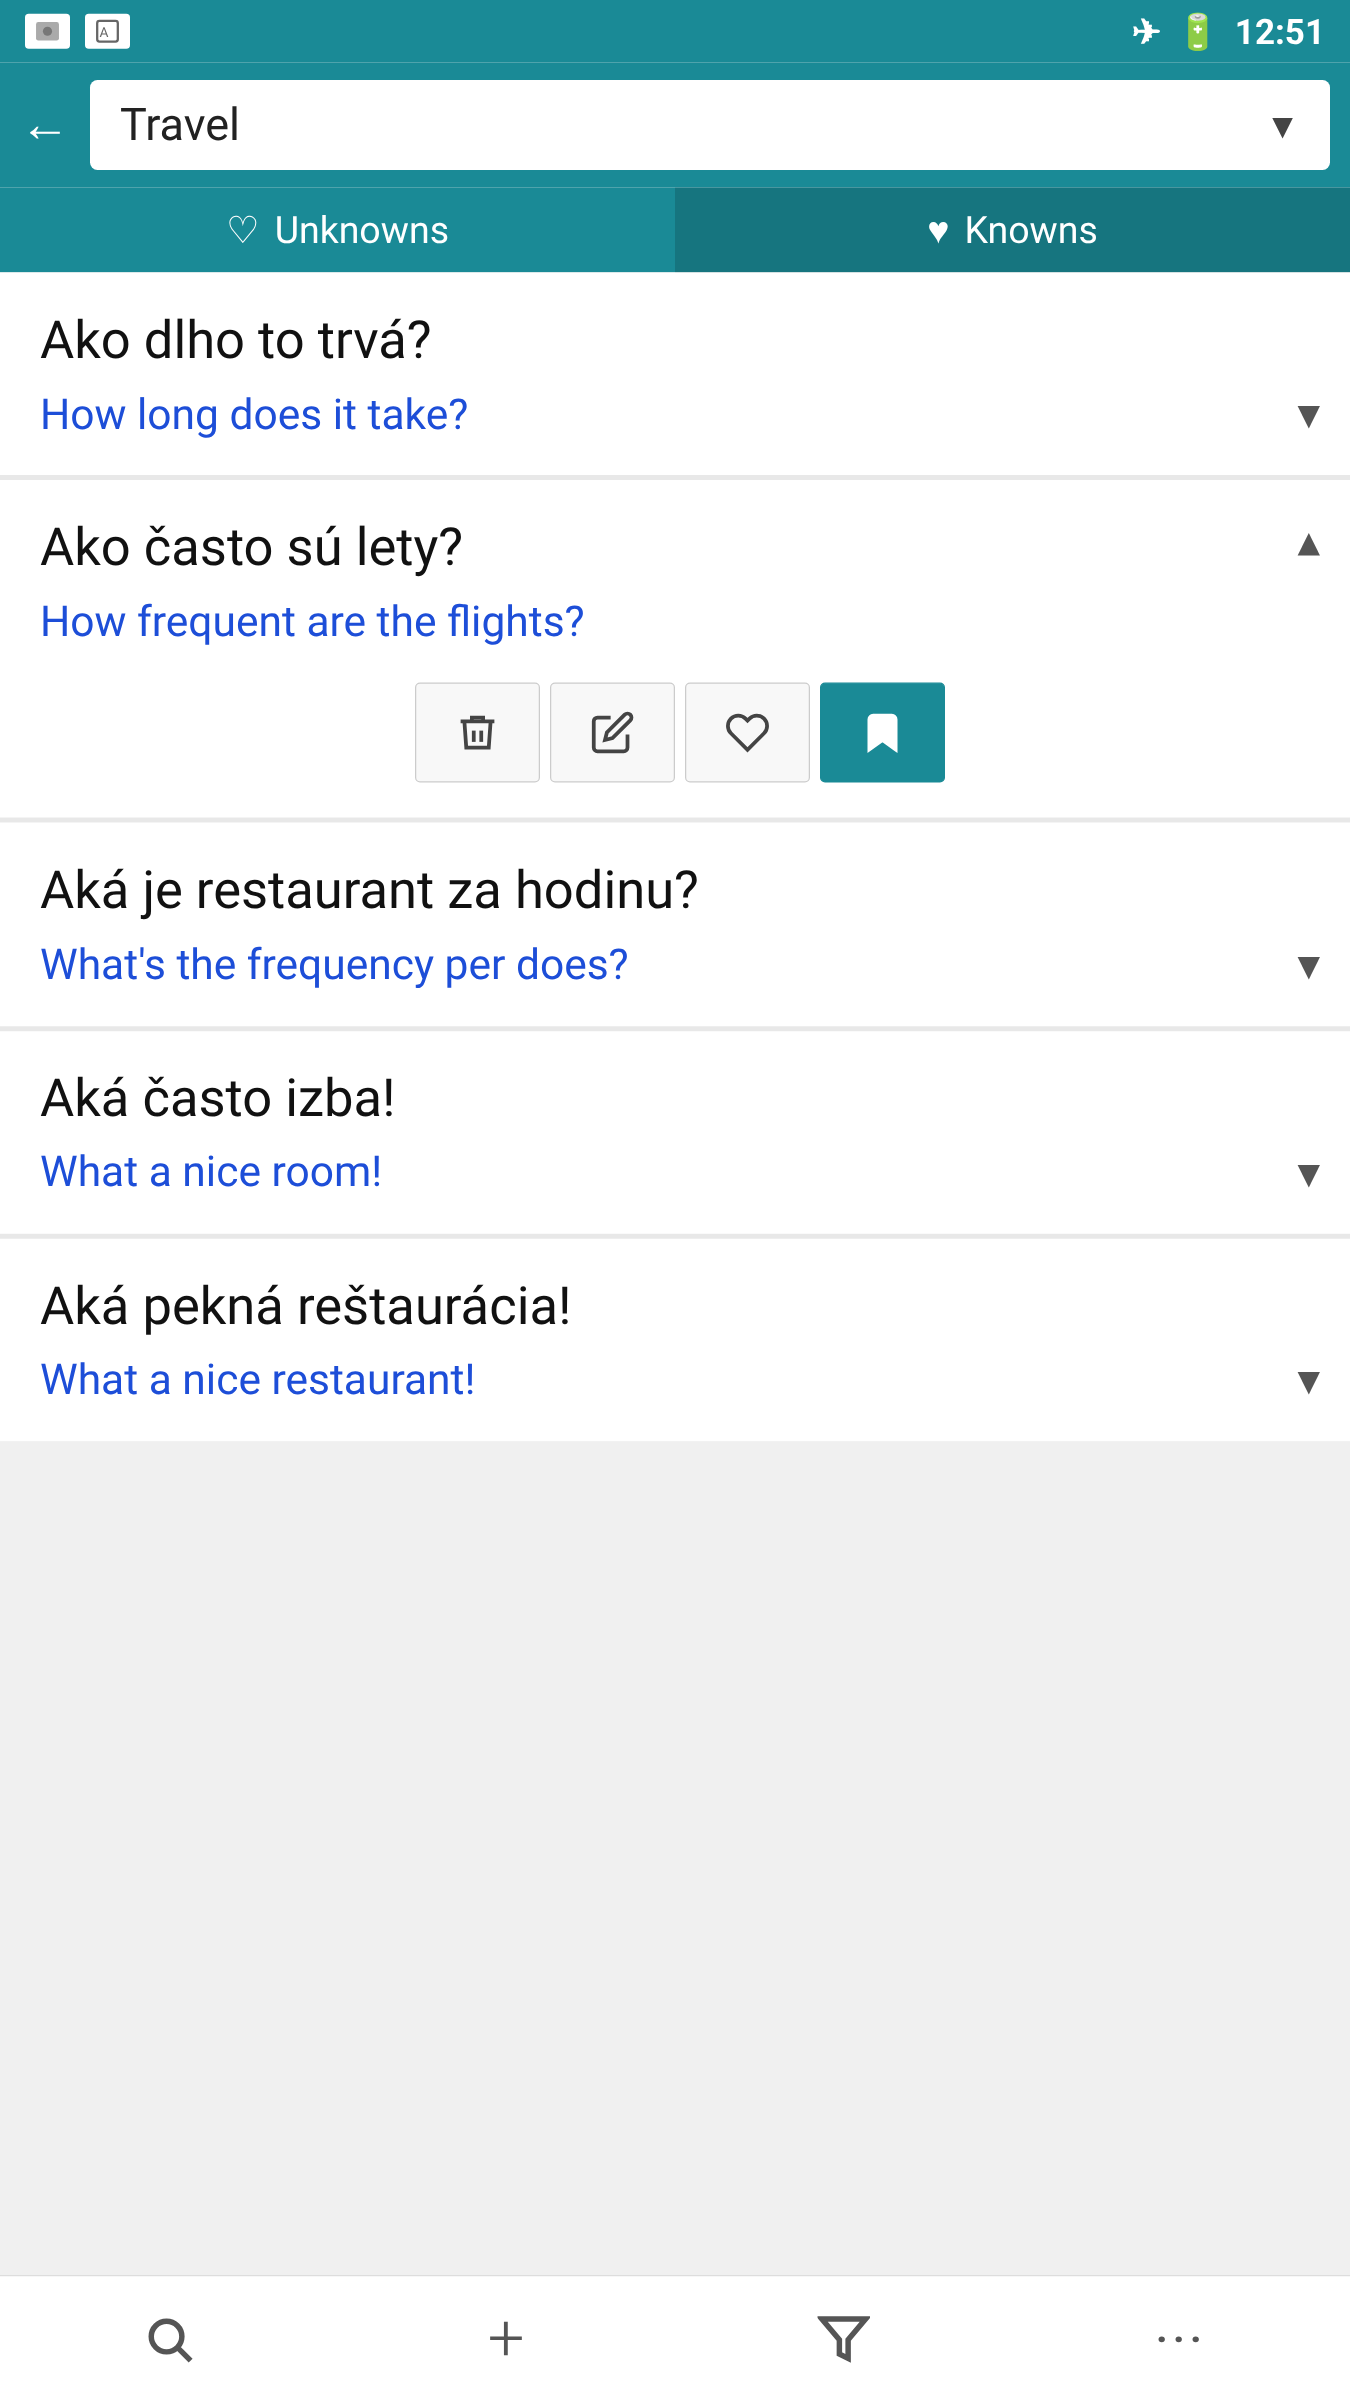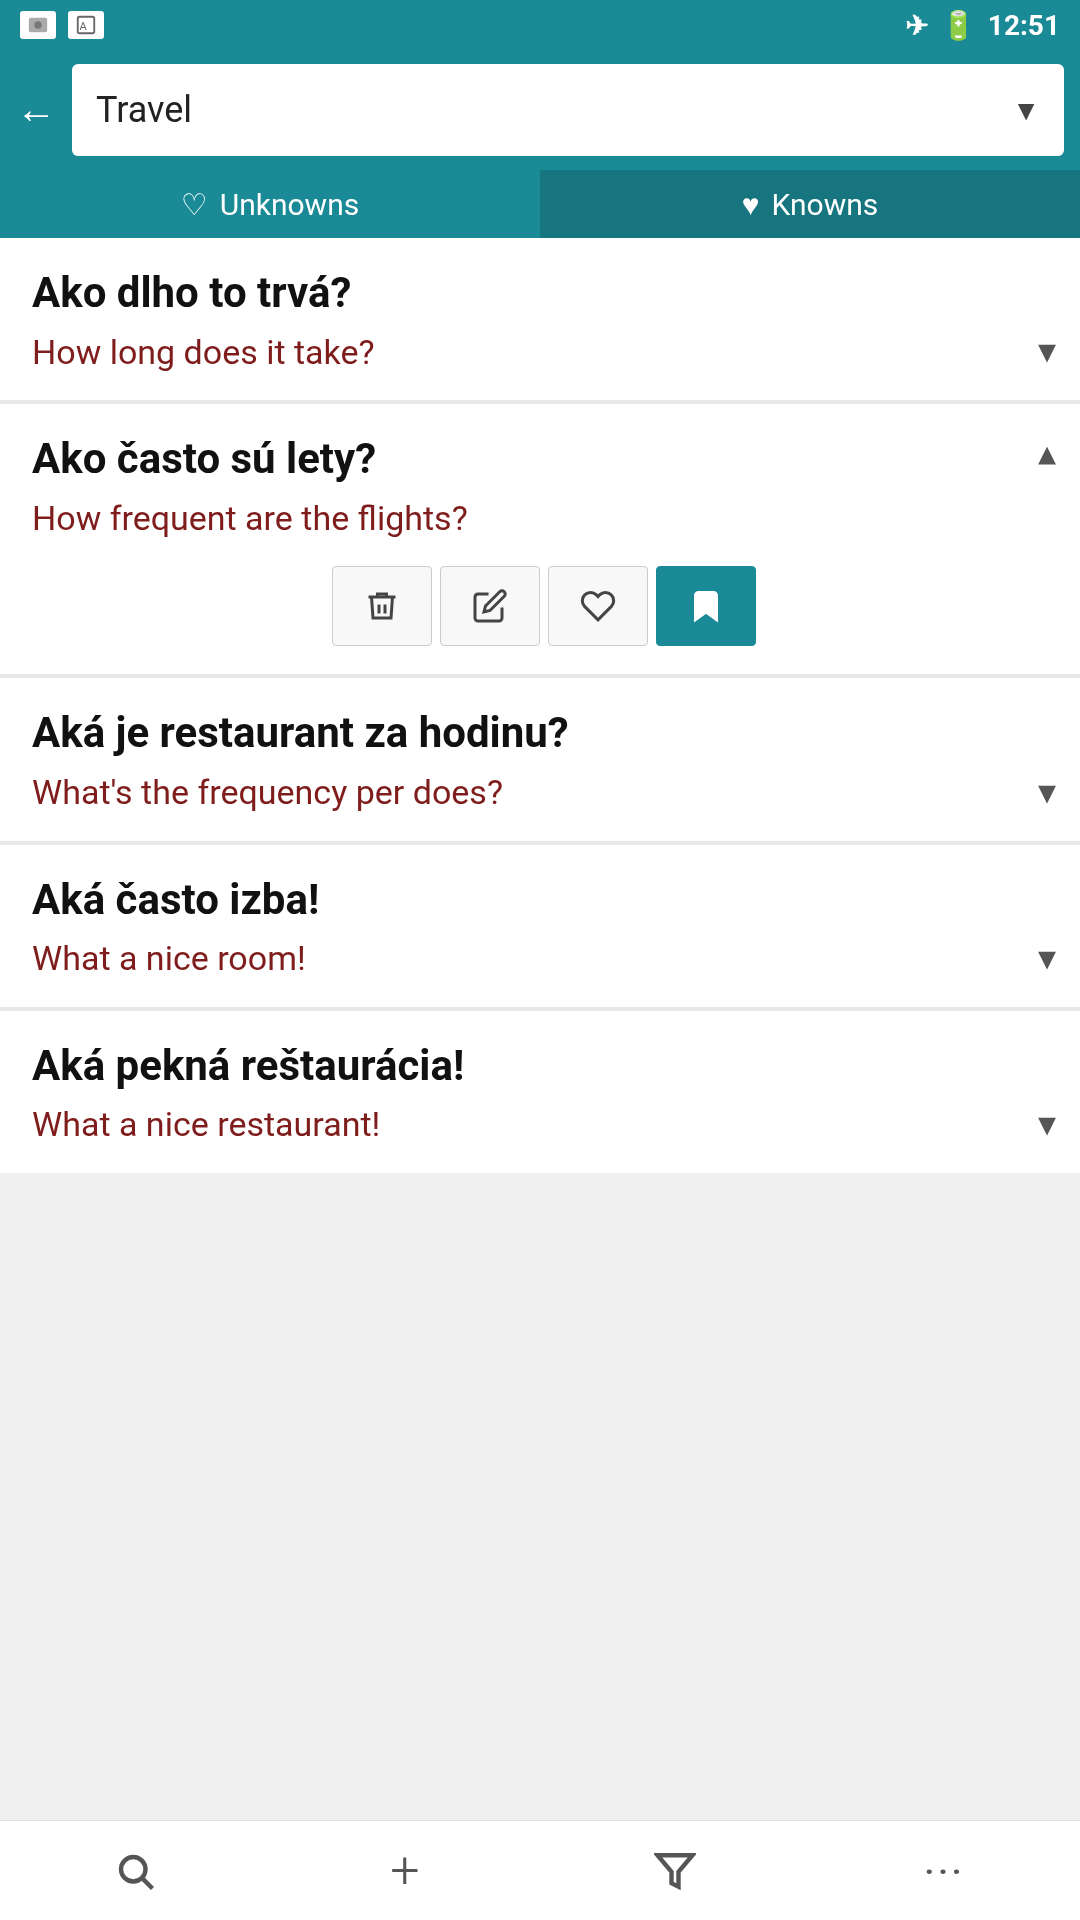--- a/index.html
+++ b/index.html
@@ -58,21 +58,21 @@
     .back-button {
       color: white;
       font-size: 40px;
       cursor: pointer;
       line-height: 1;
     }
     .category-dropdown {
       flex: 1;
       background: white;
       border-radius: 6px;
-      height: 92px;
+      height: 72px;
       display: flex;
       align-items: center;
       justify-content: space-between;
       padding: 0 24px;
       cursor: pointer;
       gap: 16px;
     }
     .category-dropdown-text {
       font-size: 36px;
       color: #222;
@@ -114,25 +114,24 @@
       margin-bottom: 4px;
       padding: 28px 24px 24px 32px;
       cursor: pointer;
       position: relative;
     }
     .card-phrase {
       font-size: 42px;
       color: #111;
       line-height: 1.3;
       margin-bottom: 8px;
-      font-weight: bold;
     }
     .card-translation {
       font-size: 34px;
-      color: #7f1d1d;
+      color: #1d4ed8;
       line-height: 1.4;
     }
     .card-chevron {
       position: absolute;
       right: 24px;
       bottom: 28px;
       font-size: 36px;
       color: #555;
     }
     .card-chevron.up {

